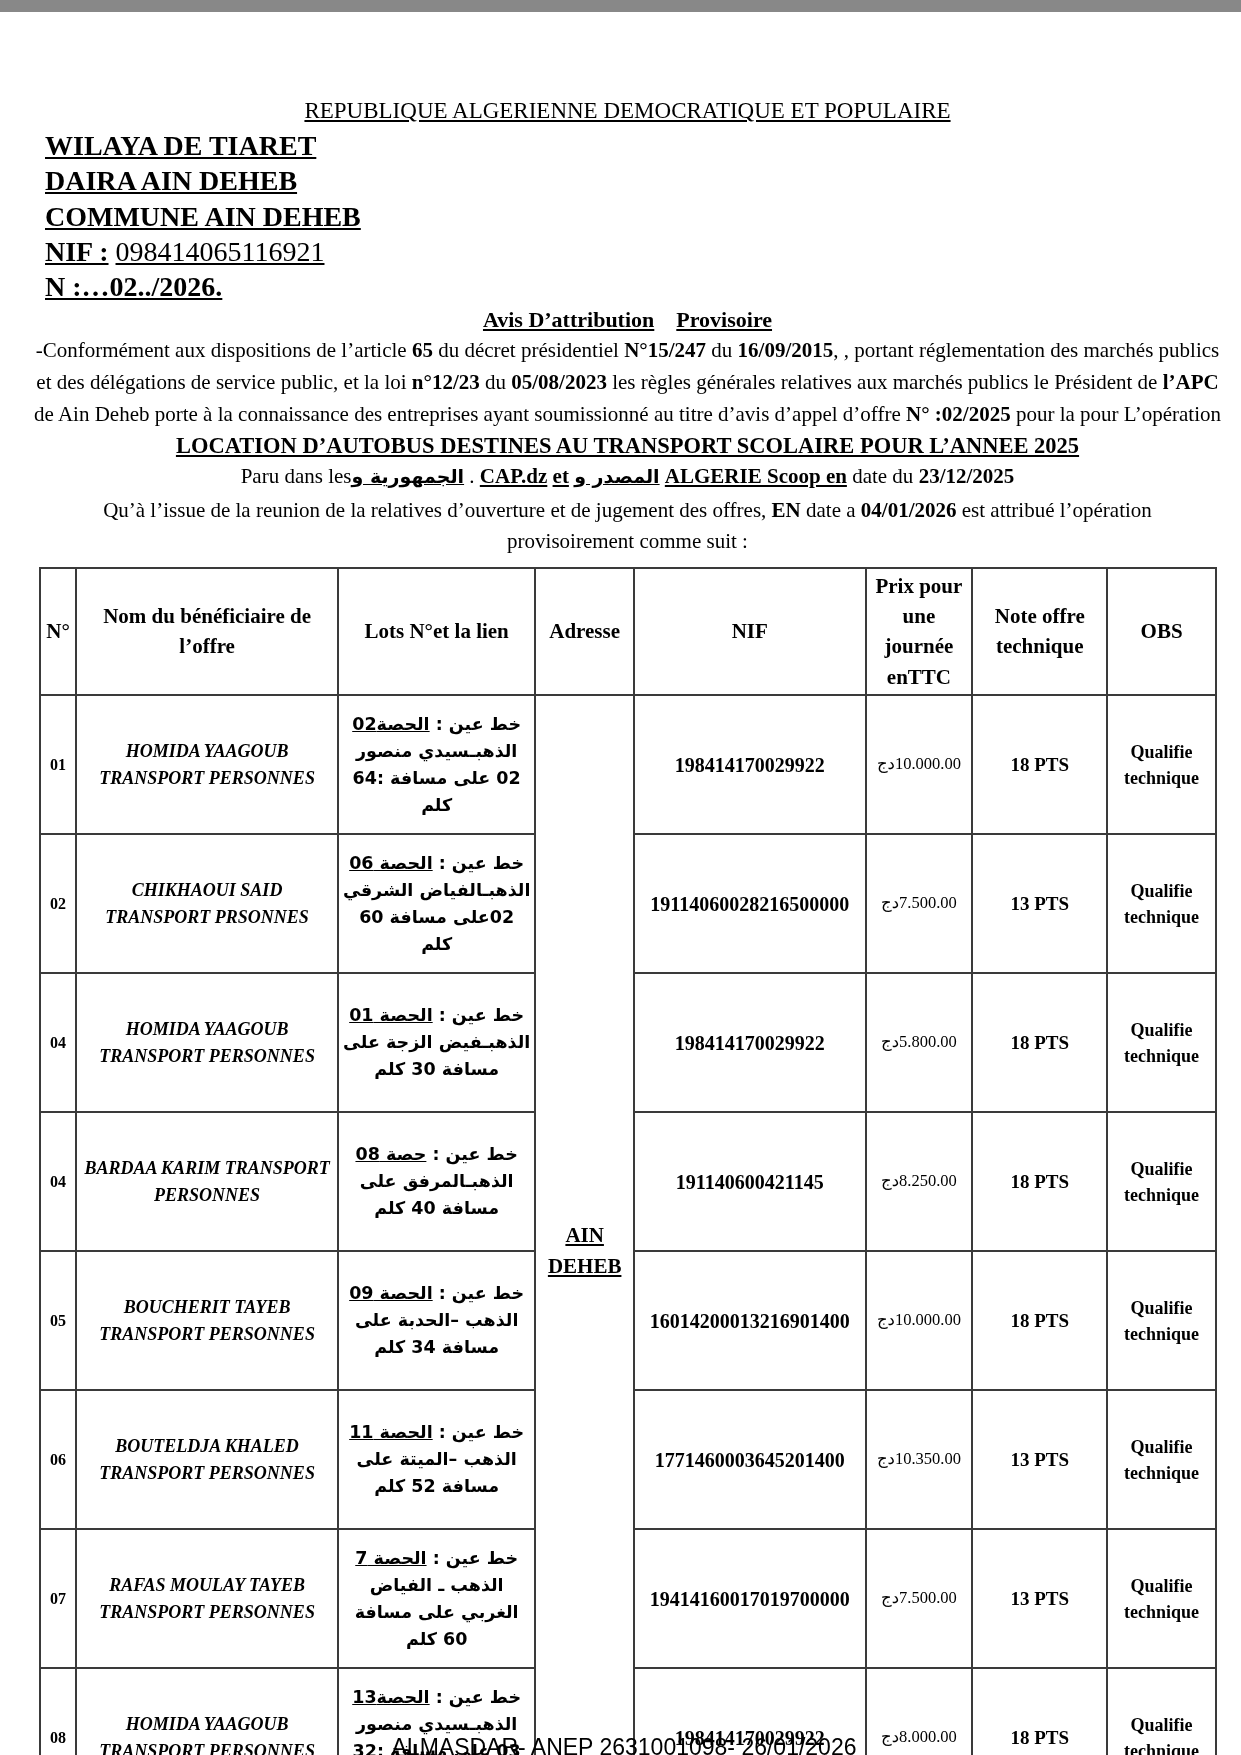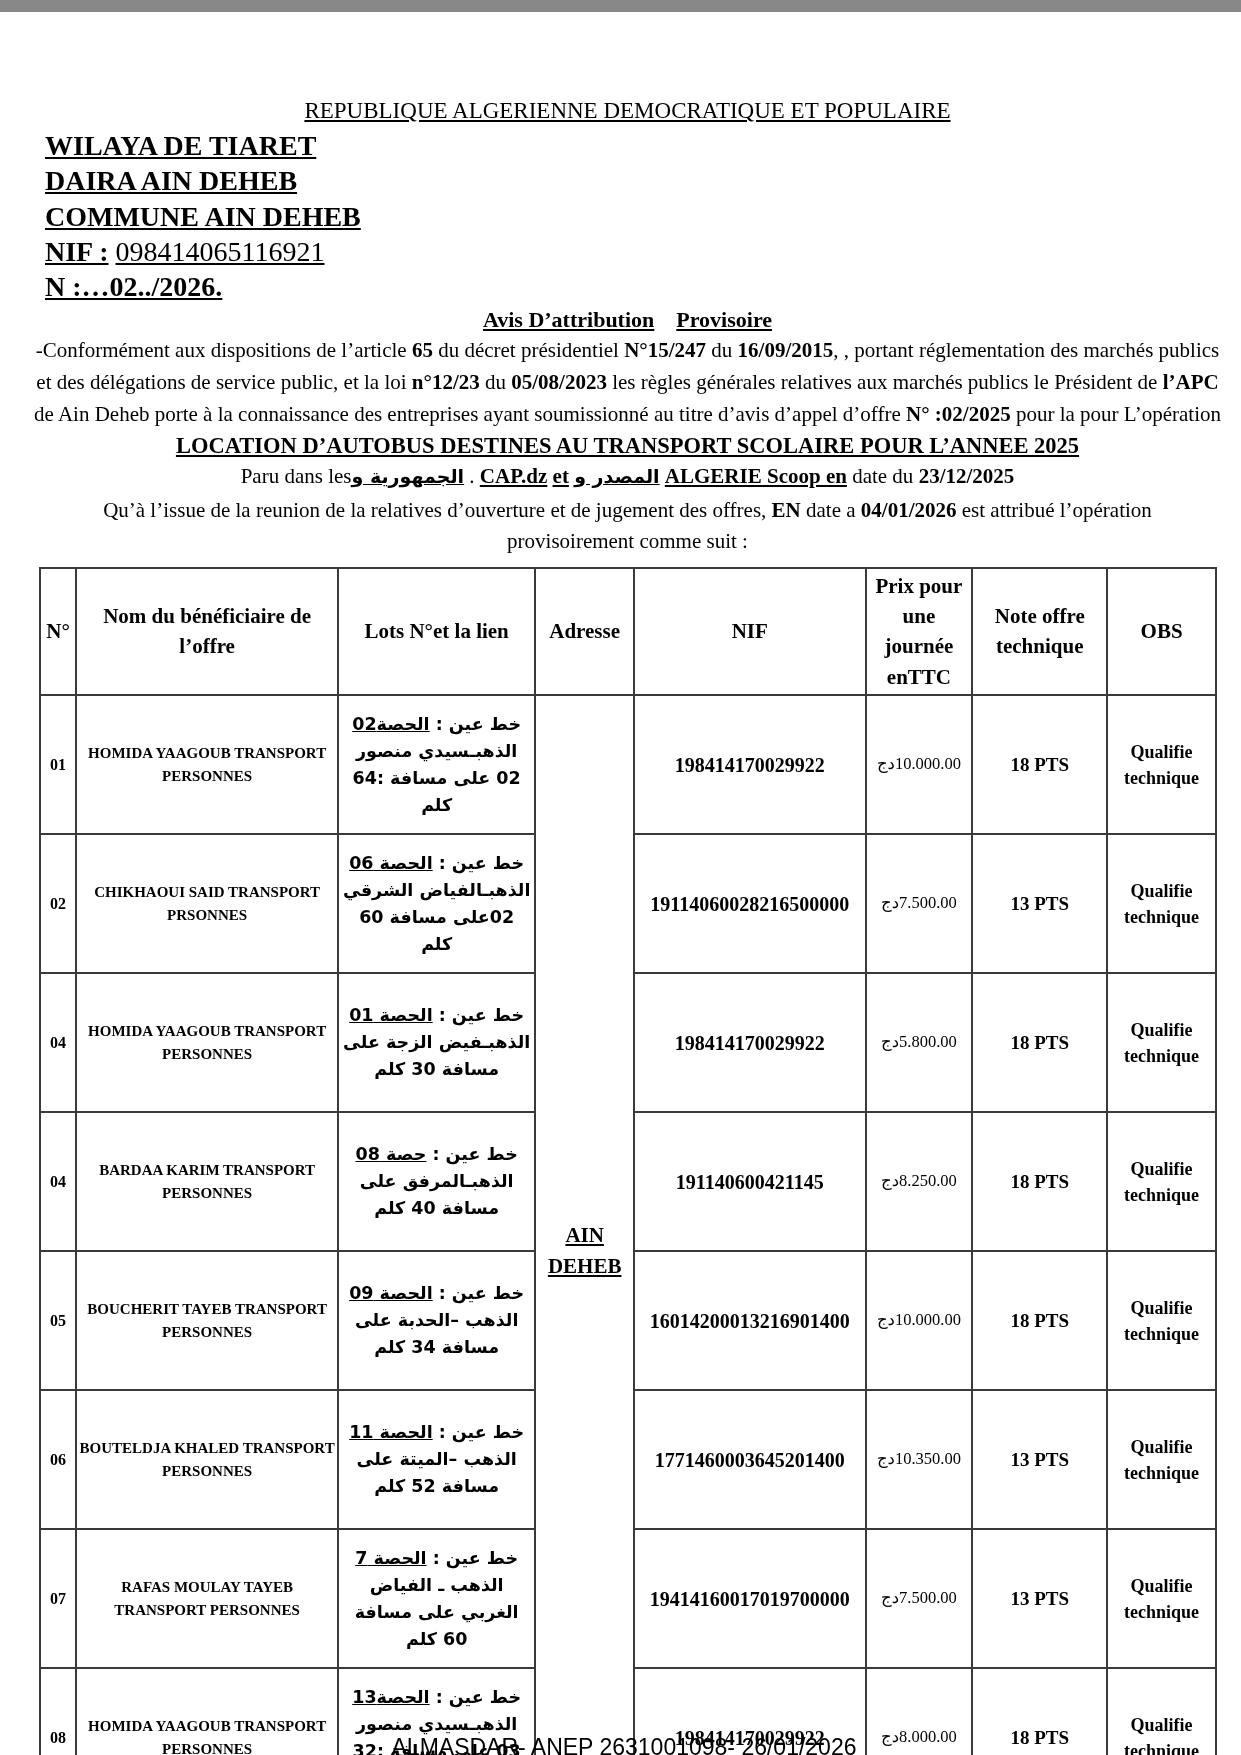--- a/index.html
+++ b/index.html
@@ -78,21 +78,21 @@
     font-weight:bold;
     height:108px;
     line-height:1.45;
   }
   th.h-no { word-break:break-all; padding:2px 8px; }
   th.h-adresse { padding:2px 16px; }
   th.h-prix { padding:2px 10px; }
   th.h-note { overflow-wrap:anywhere; padding:2px 12px; }
   table.award td { height:133px; }
   td.c-no   { font-size:16px; font-weight:bold; word-break:break-all; padding:2px 10px; line-height:1.5; }
-  td.c-name { font-size:15px; font-weight:bold; padding:2px 14px; line-height:1.5; }
+  td.c-name { font-size:18px; font-weight:bold; padding:2px 14px; line-height:1.5;font-style:italic; }
   td.c-lot  { font-size:17.5px; font-weight:bold; padding:2px 6px; line-height:1.55;
               font-family:"DejaVu Sans", sans-serif; direction:ltr; }
   td.c-lot .lot-head { direction:rtl; unicode-bidi:isolate; text-decoration:underline; }
   td.c-lot .lot-rest { direction:rtl; unicode-bidi:isolate; }
   td.c-adresse { font-size:21px; font-weight:bold; text-decoration:underline; padding:2px 20px; line-height:1.5; }
   td.c-nif  { font-size:20px; font-weight:bold; word-break:break-all; padding:2px 18px; line-height:1.5; }
   td.c-price{ font-size:18px; direction:rtl; padding:2px 8px; line-height:1.5; font-family:Liberation Serif, serif; font-size:16.5px;border-radius:31px; }
   td.c-note { font-size:19px; font-weight:bold; }
   td.c-obs  { font-size:18px; font-weight:bold; overflow-wrap:anywhere; padding:2px 24px; line-height:1.45; }
   .footer {

